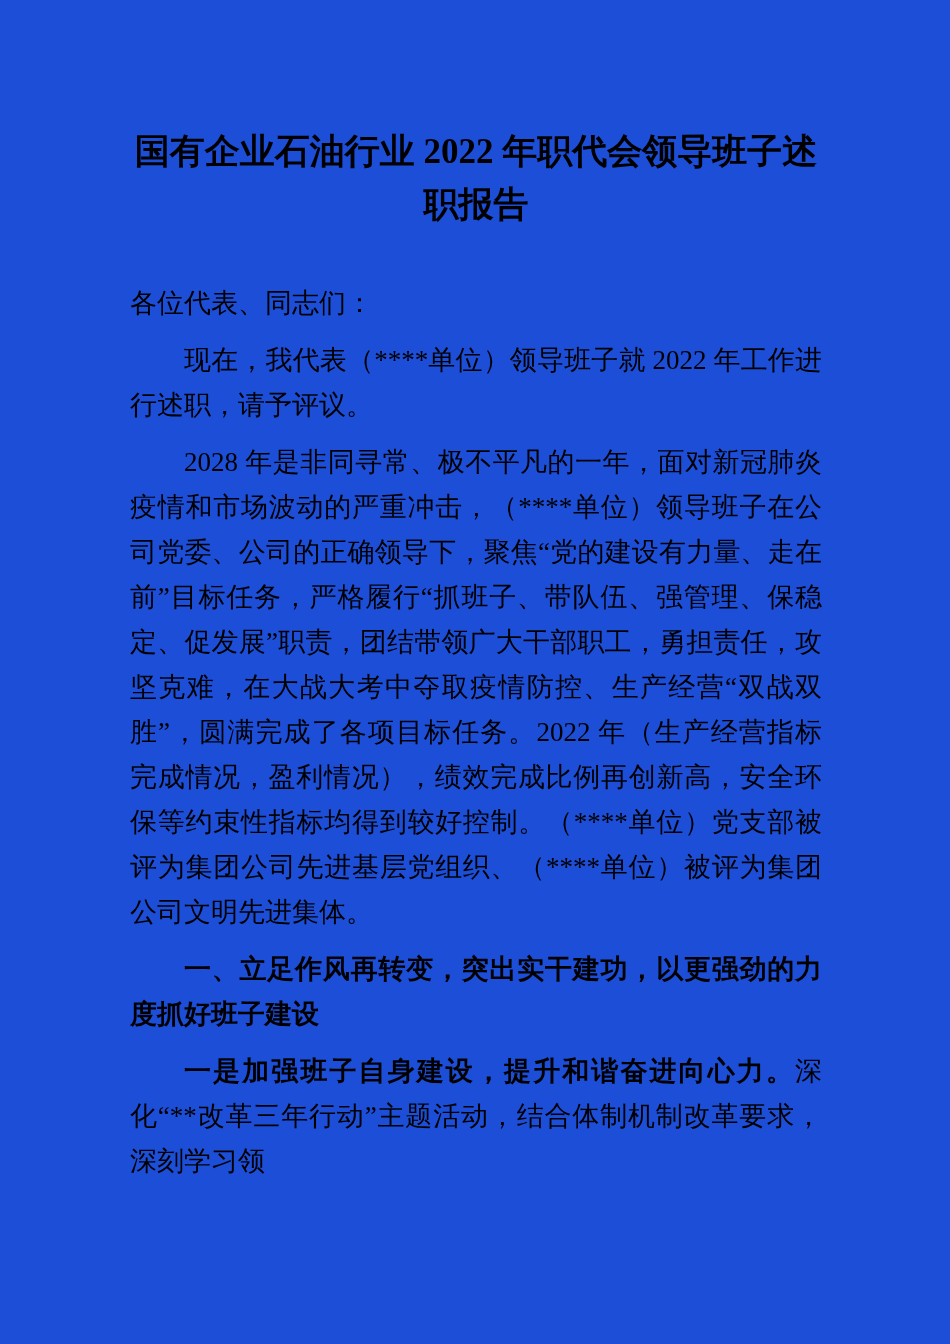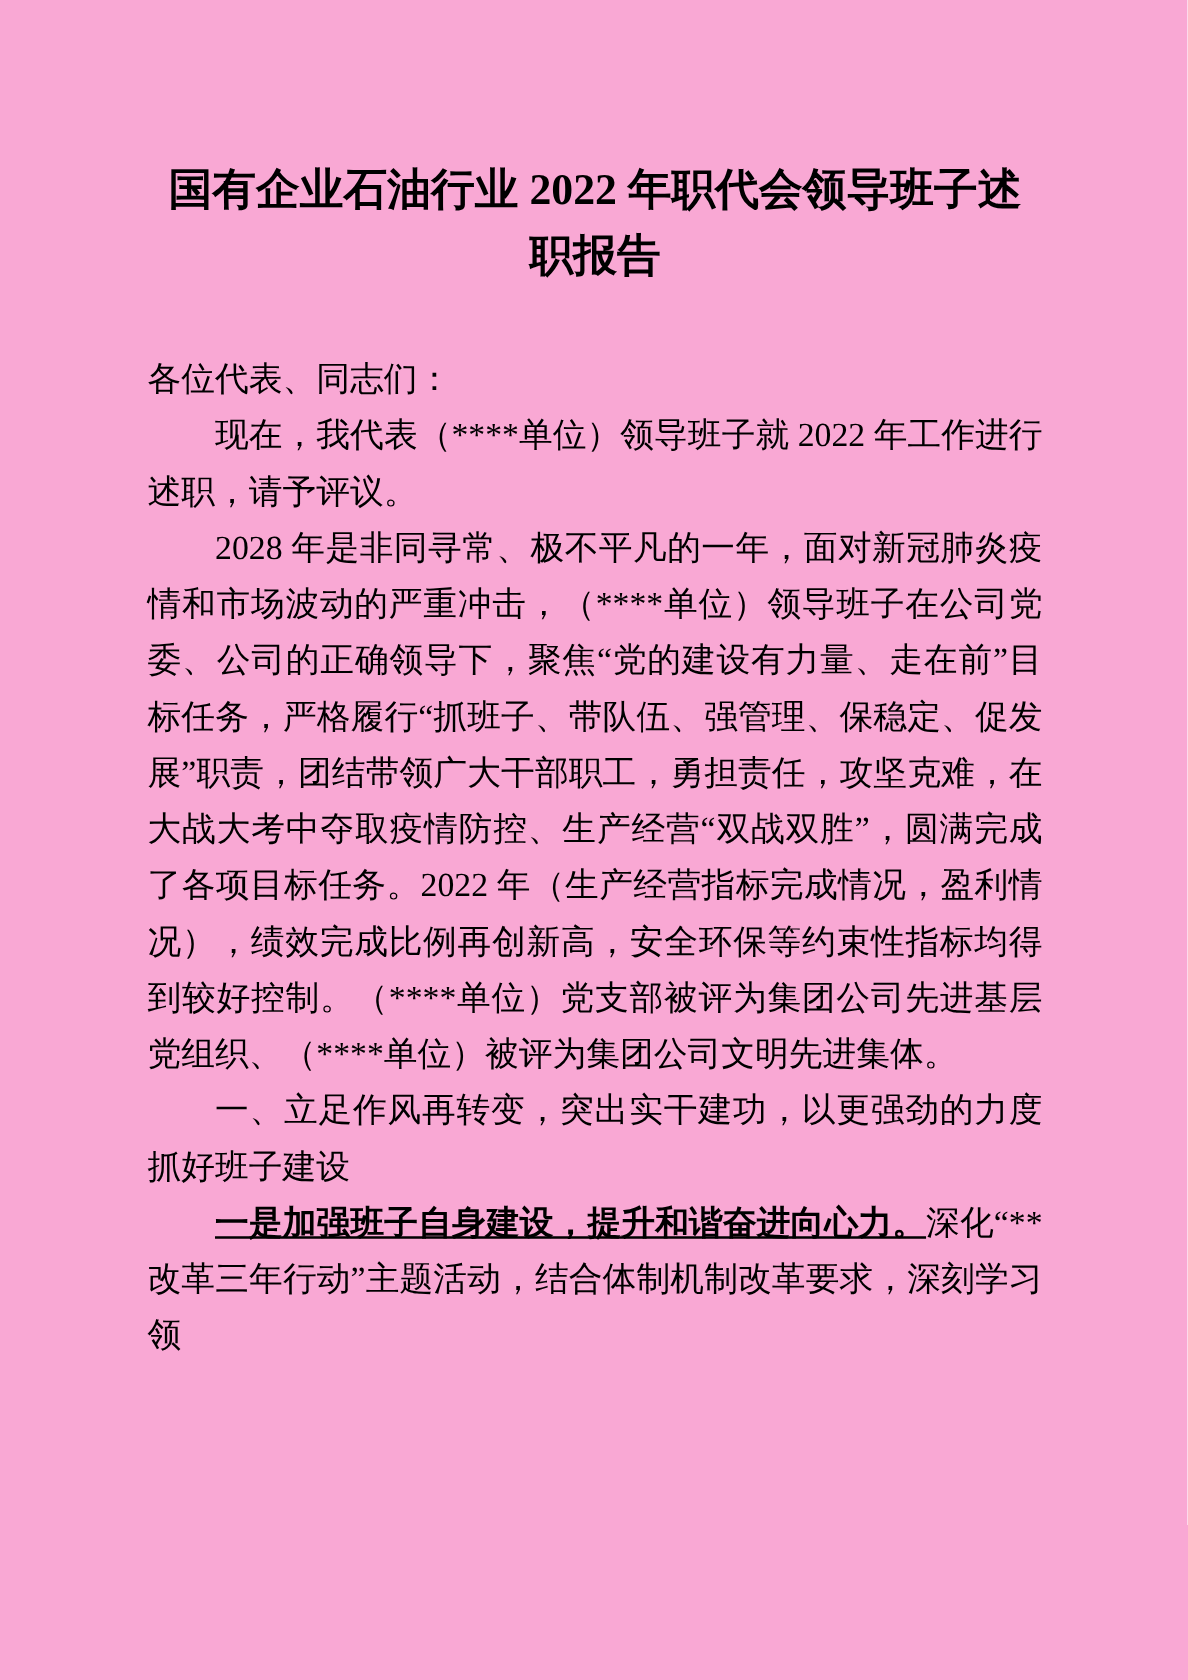--- a/index.html
+++ b/index.html
@@ -4,57 +4,56 @@
 <style>
   html, body {
     margin: 0;
     padding: 0;
     background: #ffffff;
   }
   .page {
     position: relative;
     width: 950px;
     height: 1344px;
-    background: #f9a8d4;
+    background: #1d4ed8;
     color: #000000;
     font-family: "Liberation Serif", serif;
     overflow: hidden;
   }
   .content {
     position: absolute;
     left: 118px;
     top: 125px;
     width: 716px;
   }
   .doc-title {
     margin: 0 0 50px 0;
     font-size: 35px;
     line-height: 53px;
     font-weight: bold;
     text-align: center;
     font-family: "Liberation Serif", serif;
   }
   .para, .section-heading {
-    margin: 0;
+    margin: 12px;
     font-size: 27px;
     line-height: 45px;
     text-align: justify;
     text-justify: inter-character;
   }
   .indent {
     text-indent: 2em;
   }
   .section-heading {
     font-family: "Liberation Sans", sans-serif;
-    font-weight: normal;
+    font-weight: bold;
     text-indent: 2em;
   }
   .bold-lead {
     font-weight: bold;
-    text-decoration: underline;
   }
 </style>
 </head>
 <body>
 
 <div class="page">
   <div class="content">
 
     <h1 class="doc-title">国有企业石油行业 2022 年职代会领导班子述职报告</h1>
 

